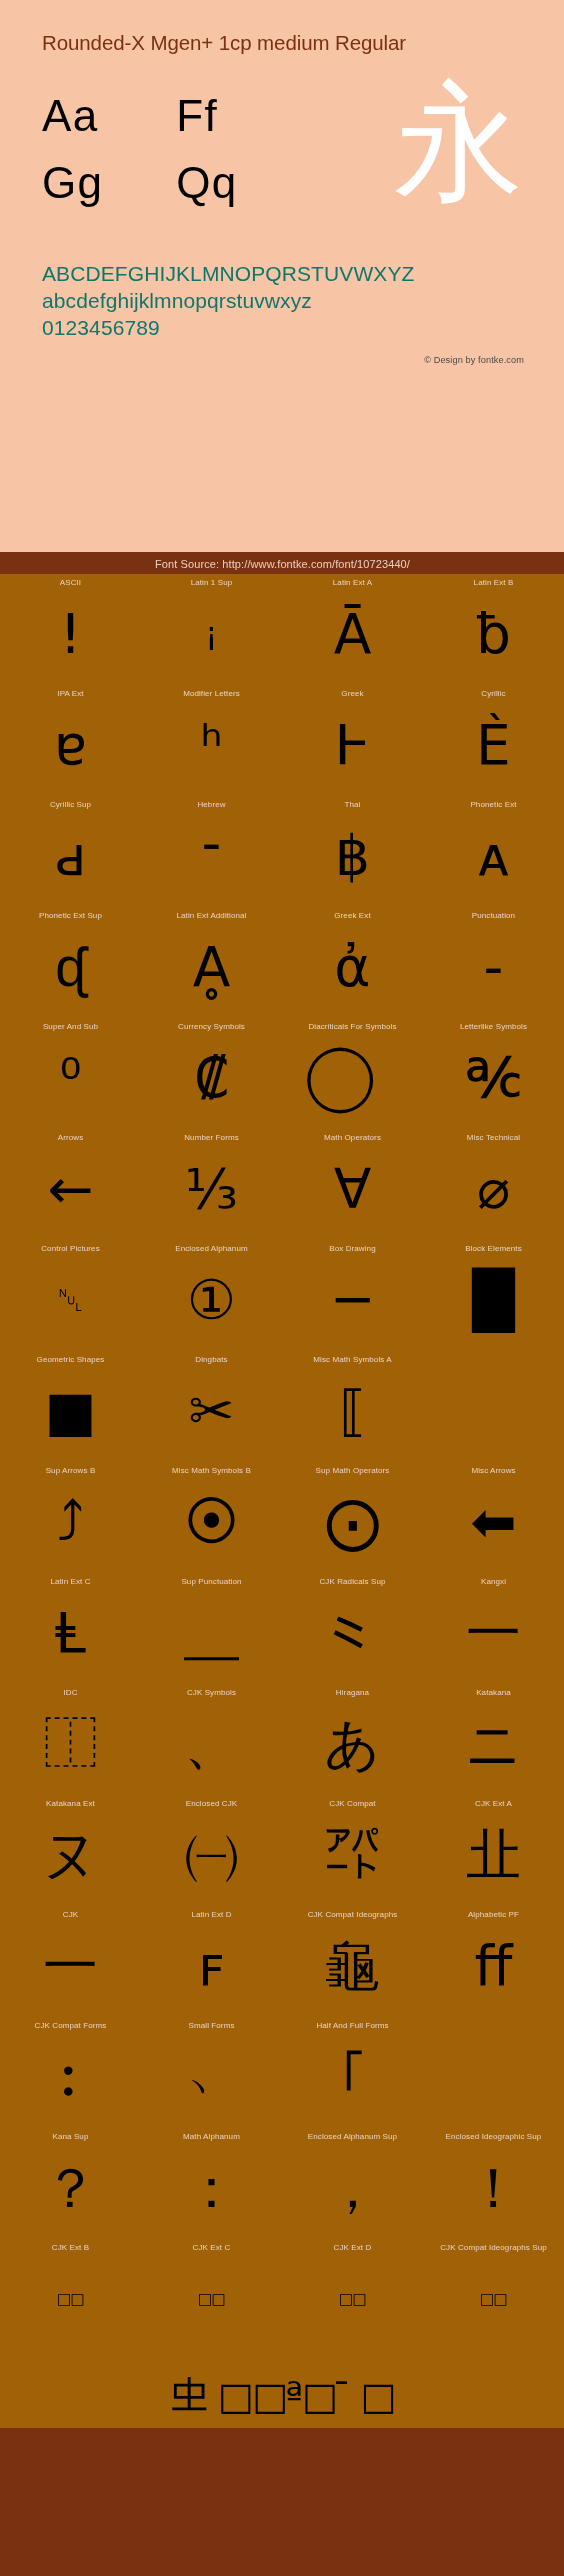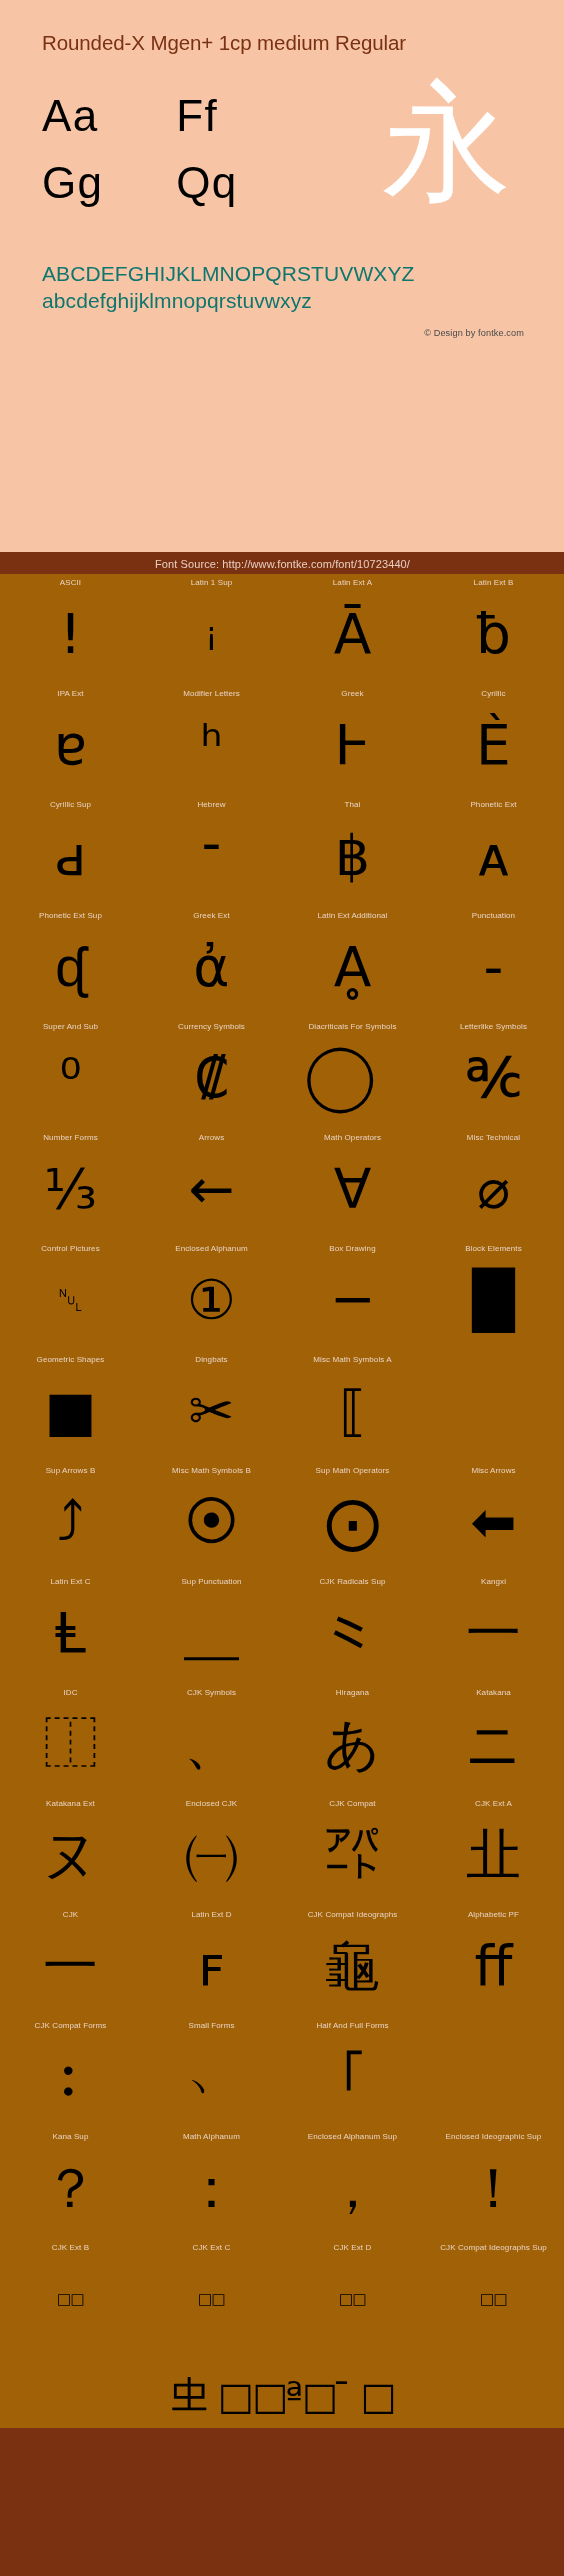--- a/index.html
+++ b/index.html
@@ -26,21 +26,21 @@
   .specimen-title {
     color:#7a3112;
     font-size:20.5px;
     font-weight:400;
     letter-spacing:-0.1px;
     padding:31px 0 0 42px;
     white-space:nowrap;
   }
   .sample-grid {
     position:relative;
-    margin:27px 12px 0 0;
+    margin:27px 0 0 0;
     padding-left:42px;
     height:184px;
   }
   .pair-col {
     display:inline-block;
     vertical-align:top;
   }
   .pair {
     font-size:44px;
     line-height:67px;
@@ -150,20 +150,21 @@
       <div class="pair-col col-2">
         <div class="pair">Ff</div>
         <div class="pair">Qq</div>
       </div>
       <div class="cjk-big">永</div>
     </div>
 
     <div class="alpha-block">
       <div class="alpha-line">ABCDEFGHIJKLMNOPQRSTUVWXYZ</div>
       <div class="alpha-line">abcdefghijklmnopqrstuvwxyz</div>
+      <div class="alpha-line">0123456789</div>
     </div>
 
     <div class="copyright">© Design by fontke.com</div>
   </div>
 
   <div class="source-bar">Font Source: http://www.fontke.com/font/10723440/</div>
 
   <div class="blocks" id="blocks-grid">
       <div class="brow">
         <div class="bcell">
@@ -218,28 +219,28 @@
           <div class="blabel">Phonetic Ext</div>
           <div class="bglyph lg">ᴀ</div>
         </div>
       </div>
       <div class="brow">
         <div class="bcell">
           <div class="blabel">Phonetic Ext Sup</div>
           <div class="bglyph lg">ᶑ</div>
         </div>
         <div class="bcell">
+          <div class="blabel">Latin Ext Additional</div>
+          <div class="bglyph lg">Ḁ</div>
+        </div>
+        <div class="bcell">
           <div class="blabel">Greek Ext</div>
           <div class="bglyph lg">ἀ</div>
         </div>
         <div class="bcell">
-          <div class="blabel">Latin Ext Additional</div>
-          <div class="bglyph lg">Ḁ</div>
-        </div>
-        <div class="bcell">
           <div class="blabel">Punctuation</div>
           <div class="bglyph lg">‐</div>
         </div>
       </div>
       <div class="brow">
         <div class="bcell">
           <div class="blabel">Super And Sub</div>
           <div class="bglyph lg">⁰</div>
         </div>
         <div class="bcell">
@@ -250,28 +251,28 @@
           <div class="blabel">Diacriticals For Symbols</div>
           <div class="bglyph lg">⃝</div>
         </div>
         <div class="bcell">
           <div class="blabel">Letterlike Symbols</div>
           <div class="bglyph lg">℀</div>
         </div>
       </div>
       <div class="brow">
         <div class="bcell">
+          <div class="blabel">Arrows</div>
+          <div class="bglyph lg">←</div>
+        </div>
+        <div class="bcell">
           <div class="blabel">Number Forms</div>
           <div class="bglyph lg">⅓</div>
         </div>
         <div class="bcell">
-          <div class="blabel">Arrows</div>
-          <div class="bglyph lg">←</div>
-        </div>
-        <div class="bcell">
           <div class="blabel">Math Operators</div>
           <div class="bglyph lg">∀</div>
         </div>
         <div class="bcell">
           <div class="blabel">Misc Technical</div>
           <div class="bglyph lg">⌀</div>
         </div>
       </div>
       <div class="brow">
         <div class="bcell">

